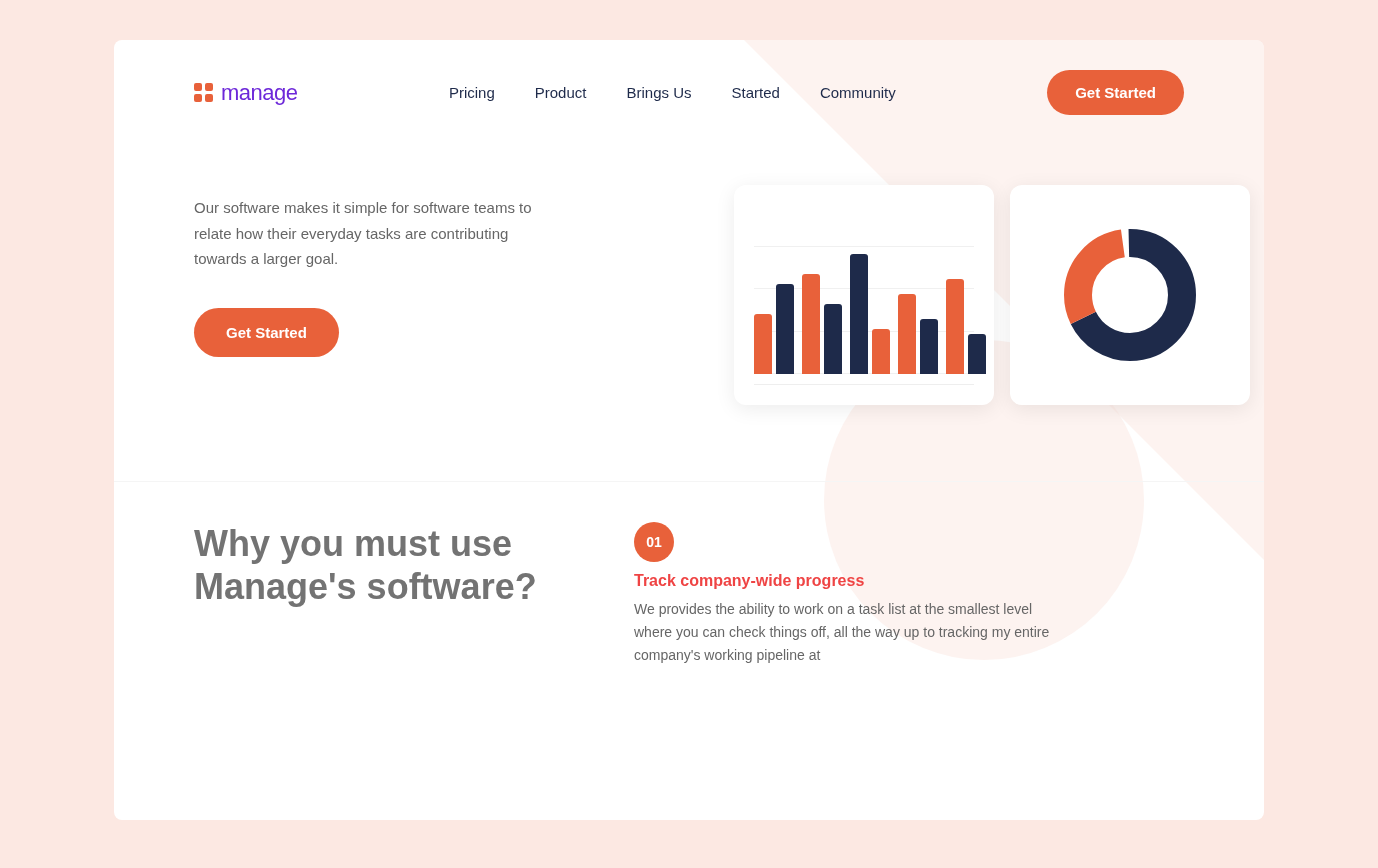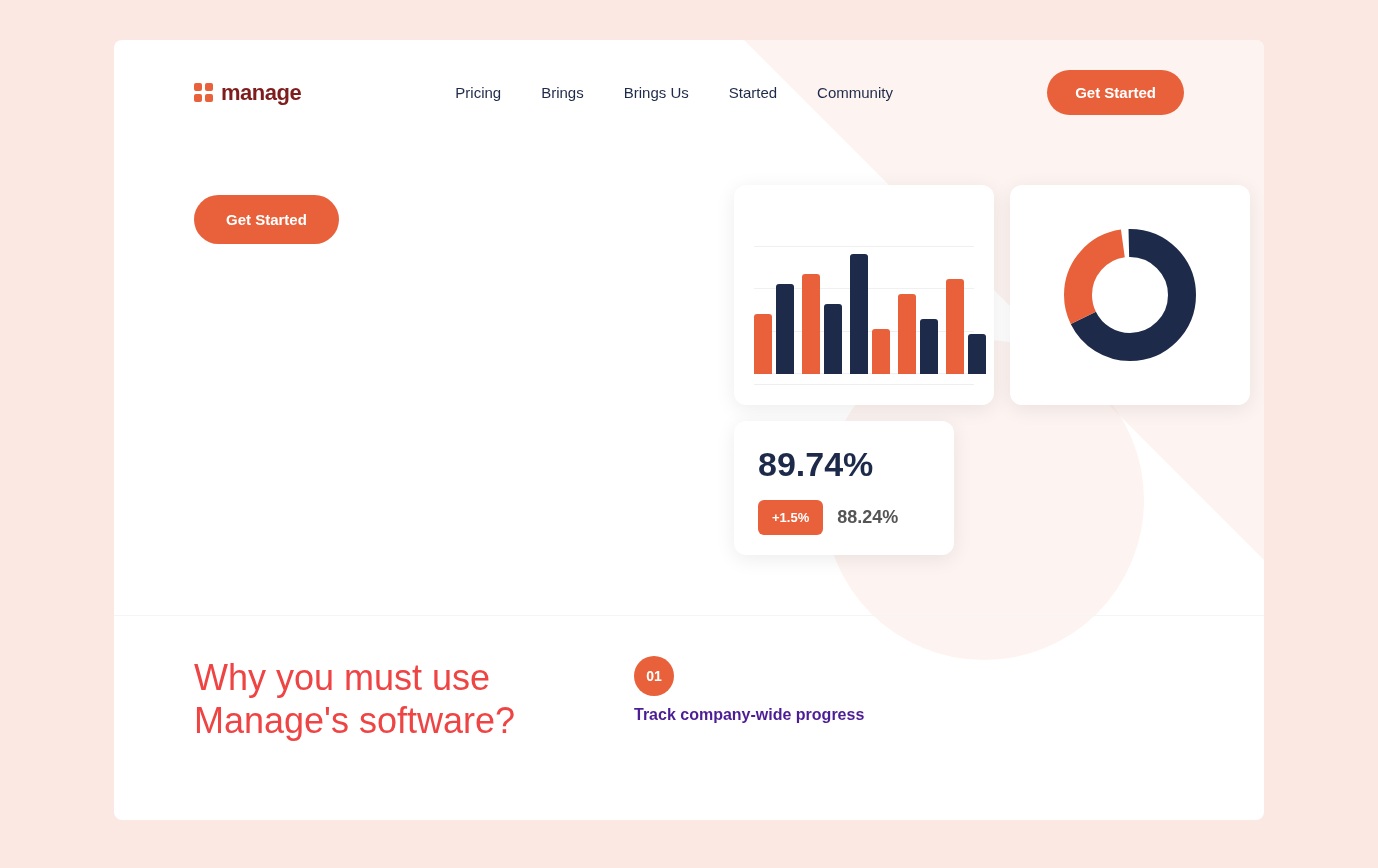--- a/index.html
+++ b/index.html
@@ -73,22 +73,22 @@
       gap: 3px;
     }
     .logo-dot {
       width: 8px;
       height: 8px;
       background: #e8613a;
       border-radius: 2px;
     }
     .logo-text {
       font-size: 22px;
-      font-weight: 700;
-      color: #7f1d1d;
+      font-weight: 400;
+      color: #6d28d9;
       letter-spacing: -0.5px;
     }
     .nav-links {
       display: flex;
       gap: 40px;
       list-style: none;
     }
     .nav-links li a {
       text-decoration: none;
       color: #1e2a4a;
@@ -255,22 +255,22 @@
       align-items: flex-start;
       padding: 40px 80px 40px 80px;
       gap: 80px;
       border-top: 1px solid #f5f5f5;
     }
     .section2-left {
       flex: 0 0 360px;
     }
     .section2-title {
       font-size: 36px;
-      font-weight: 400;
-      color: #ef4444;
+      font-weight: 700;
+      color: #737373;
       line-height: 1.2;
     }
     .section2-right {
       flex: 1;
     }
     .feature-item {
       margin-bottom: 12px;
     }
     .feature-num-badge {
       display: inline-flex;
@@ -282,21 +282,21 @@
       border-radius: 50%;
       color: #fff;
       font-weight: 700;
       font-size: 14px;
       margin-bottom: 10px;
       text-align: center;
     }
     .feature-title {
       font-size: 16px;
       font-weight: 700;
-      color: #4c1d95;
+      color: #ef4444;
       margin-bottom: 8px;
     }
     .feature-desc {
       font-size: 14px;
       color: #666;
       line-height: 1.65;
       max-width: 420px;
     }
   </style>
 </head>
@@ -318,38 +318,39 @@
         <div class="logo-dot"></div>
       </div>
       <span class="logo-text">manage</span>
     </div>
 
     <ul class="nav-links">
       <li>
         <a href="#">Pricing</a>
       </li>
       <li>
-        <a href="#">Brings</a>
+        <a href="#">Product</a>
       </li>
       <li>
         <a href="#">Brings Us</a>
       </li>
       <li>
         <a href="#">Started</a>
       </li>
       <li>
         <a href="#">Community</a>
       </li>
     </ul>
 
     <button class="btn-get-started-nav">Get Started</button>
   </nav>
 
   <section class="hero">
     <div class="hero-left">
+      <p class="hero-desc">Our software makes it simple for software teams to relate how their everyday tasks are contributing towards a larger goal.</p>
       <button class="btn-get-started-hero">Get Started</button>
     </div>
 
     <div class="hero-right">
       <div class="charts-row-top">
 
         <div class="chart-card">
           <div class="chart-card-bar">
             <div class="bar-group">
               <div class="bar bar-orange" style="height:60px"></div>
@@ -380,34 +381,28 @@
 
               <circle cx="70" cy="70" r="52" fill="none" stroke="#1e2a4a" stroke-width="28" stroke-dasharray="221 104" stroke-dashoffset="0" transform="rotate(-90 70 70)"></circle>
 
               <circle cx="70" cy="70" r="52" fill="none" stroke="#e8613a" stroke-width="28" stroke-dasharray="98 227" stroke-dashoffset="-221" transform="rotate(-90 70 70)"></circle>
               <circle cx="70" cy="70" r="36" fill="white"></circle>
             </svg>
           </div>
         </div>
       </div>
 
-      <div class="chart-card-stats">
-        <div class="stats-main-value">89.74%</div>
-        <div class="stats-row">
-          <span class="stats-badge">+1.5%</span>
-          <span class="stats-secondary-value">88.24%</span>
-        </div>
-      </div>
     </div>
   </section>
 
   <section class="section2">
     <div class="section2-left">
       <h2 class="section2-title">Why you must use Manage's software?</h2>
     </div>
     <div class="section2-right">
       <div class="feature-item">
         <div class="feature-num-badge">01</div>
         <div class="feature-title">Track company-wide progress</div>
+        <p class="feature-desc">We provides the ability to work on a task list at the smallest level where you can check things off, all the way up to tracking my entire company's working pipeline at</p>
       </div>
     </div>
   </section>
 </div>
 
 </body></html>

